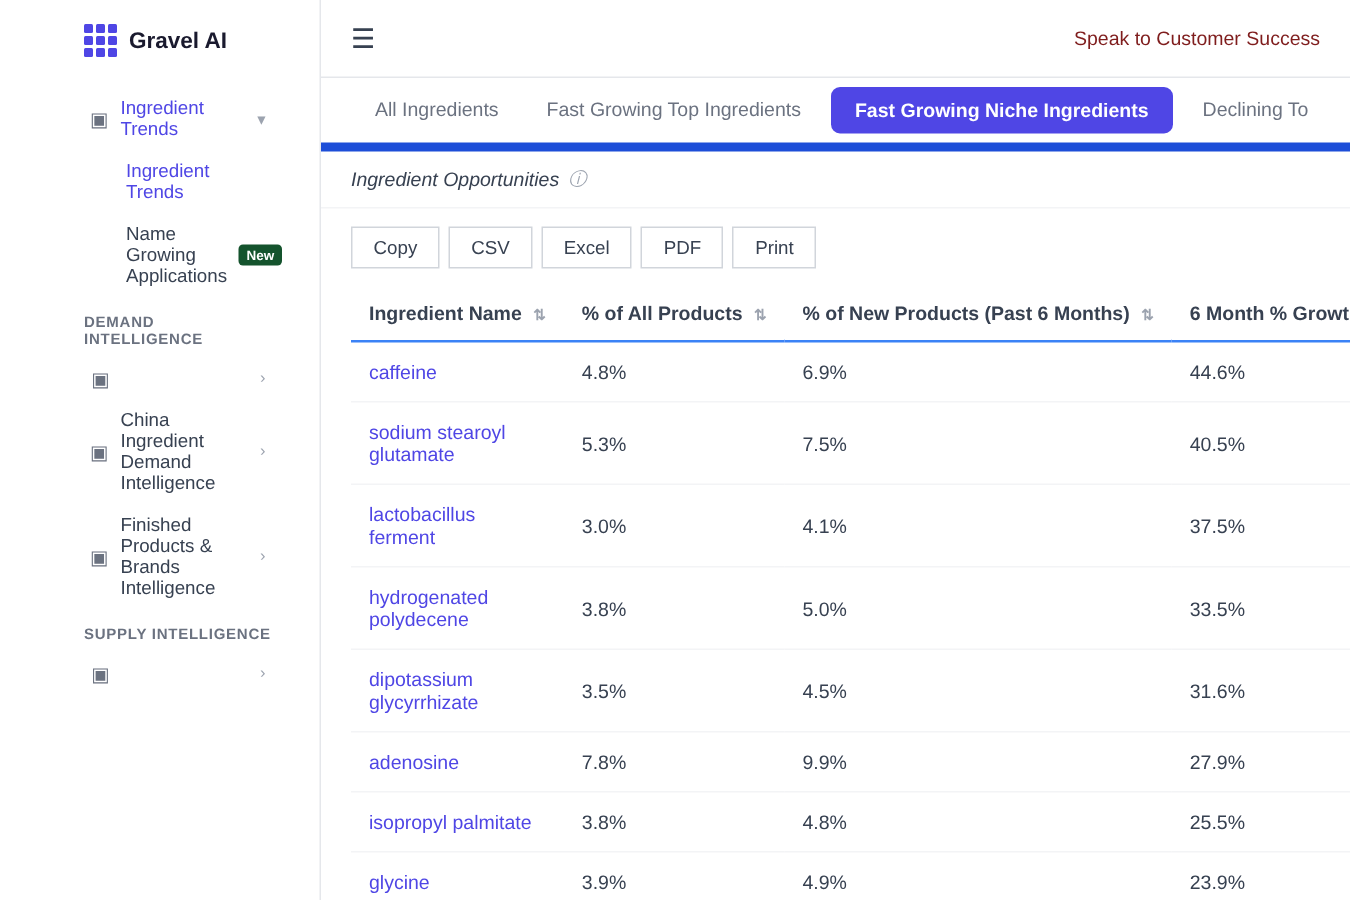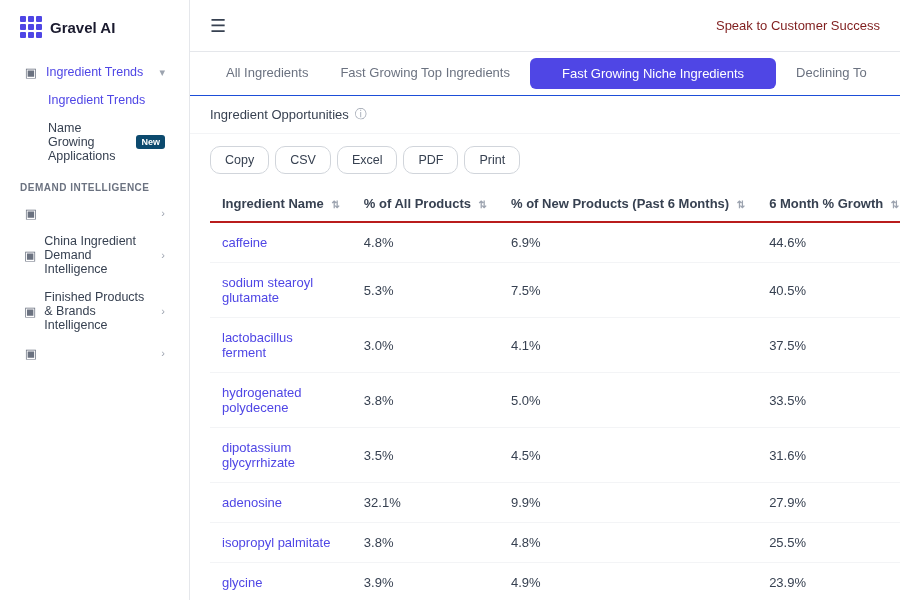--- a/index.html
+++ b/index.html
@@ -6,22 +6,23 @@
     body { font-family: -apple-system, BlinkMacSystemFont, 'Segoe UI', sans-serif; font-size: 13px; background: #fff; display: flex; height: 600px; overflow: hidden; }
 
     
     .sidebar {
       width: 190px;
       min-width: 190px;
       background: #fff;
       border-right: 1px solid #e5e7eb;
       display: flex;
       flex-direction: column;
-      padding: 16px 4px;
+      padding: 16px 16px;
       overflow-y: auto;
+      margin-left: 24px;
     }
     .sidebar-logo {
       display: flex;
       align-items: center;
       gap: 8px;
       padding: 0 16px 20px;
       font-weight: 700;
       font-size: 15px;
       color: #1a1a2e;
     }
@@ -68,21 +69,21 @@
       color: #6b7280;
       font-size: 13px;
     }
     .sidebar-chevron {
       margin-left: auto;
       font-size: 11px;
       color: #9ca3af;
     }
     .new-badge {
       margin-left: auto;
-      background: #0c4a6e;
+      background: #14532d;
       color: #fff;
       font-size: 9px;
       font-weight: 700;
       padding: 2px 5px;
       border-radius: 3px;
     }
 
     
     .main {
       flex: 1;
@@ -116,66 +117,68 @@
     .content {
       flex: 1;
       overflow-y: auto;
       padding: 0;
     }
 
     
     .tab-bar {
       display: flex;
       align-items: center;
-      border-bottom: 1px solid #1d4ed8;
+      border-bottom: 6px solid #1d4ed8;
       padding: 0 20px;
       gap: 0;
     }
     .tab {
       padding: 12px 16px;
       font-size: 13px;
       color: #6b7280;
       cursor: pointer;
       border-bottom: 2px solid transparent;
       white-space: nowrap;
     }
     .tab.active-tab {
       background: #4f46e5;
       color: #fff;
       border-radius: 6px;
       border-bottom: none;
-      padding: 8px 32px;
+      padding: 8px 16px;
       margin: 6px 4px;
+      font-weight: bold;
     }
 
     
     .opportunities-bar {
       padding: 10px 20px;
       border-bottom: 1px solid #f3f4f6;
       font-size: 13px;
       color: #374151;
       display: flex;
       align-items: center;
       gap: 6px;
+      font-style: italic;
     }
     .info-icon {
       color: #9ca3af;
       font-size: 12px;
     }
 
     
     .action-bar {
       display: flex;
       gap: 6px;
       padding: 12px 20px;
     }
     .action-btn {
       padding: 6px 14px;
       border: 1px solid #d1d5db;
-      border-radius: 10px;
+      border-radius: 0;
       background: #fff;
       color: #374151;
       font-size: 12.5px;
       cursor: pointer;
       font-family: inherit;
     }
 
     
     .table-wrapper {
       overflow-x: auto;
@@ -184,21 +187,21 @@
     table {
       width: 100%;
       border-collapse: collapse;
       font-size: 13px;
     }
     thead th {
       text-align: left;
       padding: 10px 12px;
       font-weight: 600;
       color: #374151;
-      border-bottom: 2px solid #b91c1c;
+      border-bottom: 2px solid #3b82f6;
       background: #fff;
       white-space: nowrap;
       position: relative;
     }
     thead th .sort-icon {
       display: inline-block;
       margin-left: 4px;
       color: #9ca3af;
       font-size: 10px;
     }
@@ -255,20 +258,21 @@
     <span class="sidebar-icon">▣</span>
     <span>China Ingredient Demand Intelligence</span>
     <span class="sidebar-chevron">›</span>
   </div>
   <div class="sidebar-item">
     <span class="sidebar-icon">▣</span>
     <span>Finished Products &amp; Brands Intelligence</span>
     <span class="sidebar-chevron">›</span>
   </div>
 
+  <div class="sidebar-section-label">SUPPLY INTELLIGENCE</div>
   <div class="sidebar-item">
     <span class="sidebar-icon">▣</span>
     <span class="sidebar-chevron">›</span>
   </div>
 </nav>
 
 <div class="main">
 
   <header class="topbar">
     <span class="topbar-menu-icon">☰</span>
@@ -342,21 +346,21 @@
               <td>33.5%</td>
             </tr>
             <tr>
               <td class="ingredient-link">dipotassium glycyrrhizate</td>
               <td>3.5%</td>
               <td>4.5%</td>
               <td>31.6%</td>
             </tr>
             <tr>
               <td class="ingredient-link">adenosine</td>
-              <td>32.1%</td>
+              <td>7.8%</td>
               <td>9.9%</td>
               <td>27.9%</td>
             </tr>
             <tr>
               <td class="ingredient-link">isopropyl palmitate</td>
               <td>3.8%</td>
               <td>4.8%</td>
               <td>25.5%</td>
             </tr>
             <tr>

